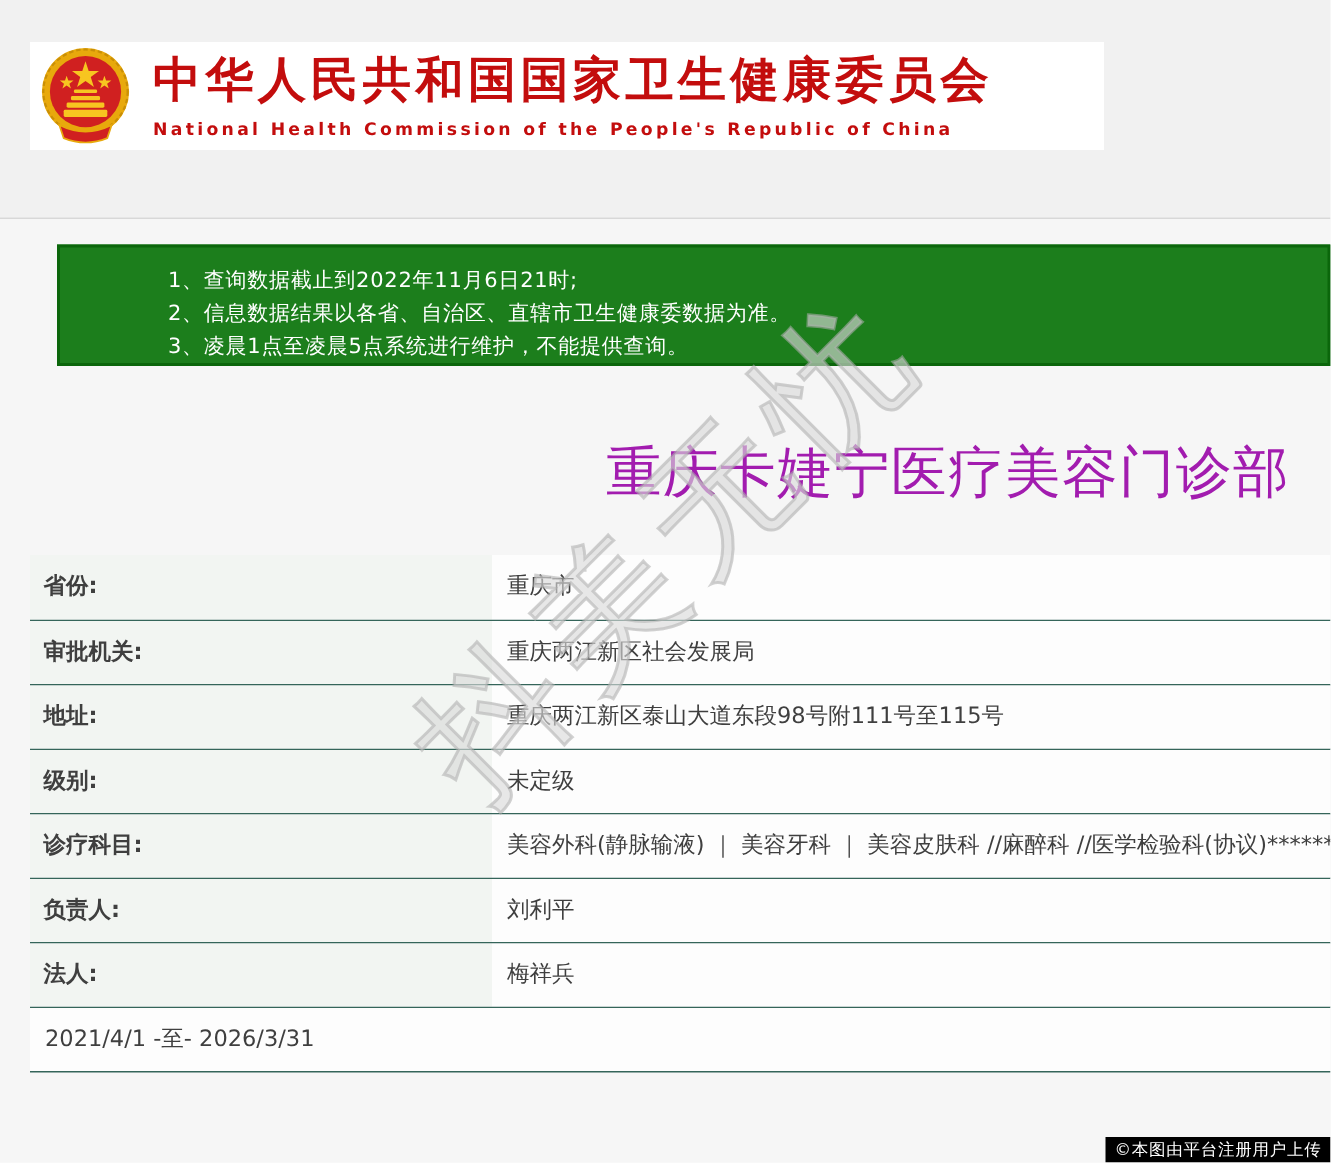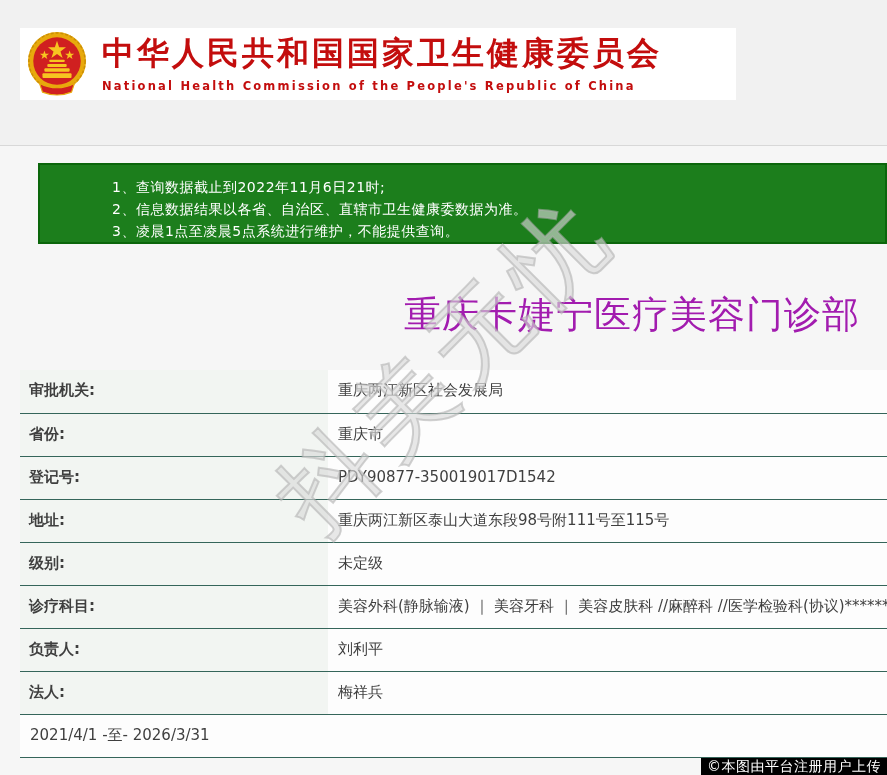--- a/index.html
+++ b/index.html
@@ -44,21 +44,21 @@
   .watermark { position:absolute; left:295px; top:465px; height:100px; line-height:100px;
                transform:rotate(-45deg); transform-origin:0 50%;
                font-size:96px; letter-spacing:10px; white-space:nowrap;
                color:rgba(255,255,255,0.38);
                -webkit-text-stroke:2px rgba(175,175,175,0.55);
                text-shadow:0 0 1px rgba(160,160,160,0.4);
                pointer-events:none; z-index:40; }
 
   
   .copyright-badge { position:absolute; right:0; top:758px; height:17px; background:#000000;
-                     color:#ffffff; font-size:14px; line-height:17px; padding:0 6px;
+                     color:#ffffff; font-size:11px; line-height:17px; padding:0 6px;
                      letter-spacing:0.5px; white-space:nowrap; z-index:60; }
 </style>
 </head>
 <body>
 
 <div class="page">
 
   <div class="upper-bg"></div>
   <div class="divider-line"></div>
 
@@ -88,30 +88,26 @@
   <div class="notice-box">
     <div class="notice-line">1、查询数据截止到2022年11月6日21时;</div>
     <div class="notice-line">2、信息数据结果以各省、自治区、直辖市卫生健康委数据为准。</div>
     <div class="notice-line">3、凌晨1点至凌晨5点系统进行维护，不能提供查询。</div>
   </div>
 
   <div class="org-title">重庆卡婕宁医疗美容门诊部</div>
 
   <div class="info-table">
     <div class="info-row">
-      <div class="cell-label">审批机关:</div>
-      <div class="cell-value">重庆两江新区社会发展局</div>
-    </div>
-    <div class="info-row">
       <div class="cell-label">省份:</div>
       <div class="cell-value">重庆市</div>
     </div>
     <div class="info-row">
-      <div class="cell-label">登记号:</div>
-      <div class="cell-value">PDY90877-350019017D1542</div>
+      <div class="cell-label">审批机关:</div>
+      <div class="cell-value">重庆两江新区社会发展局</div>
     </div>
     <div class="info-row">
       <div class="cell-label">地址:</div>
       <div class="cell-value">重庆两江新区泰山大道东段98号附111号至115号</div>
     </div>
     <div class="info-row">
       <div class="cell-label">级别:</div>
       <div class="cell-value">未定级</div>
     </div>
     <div class="info-row">

